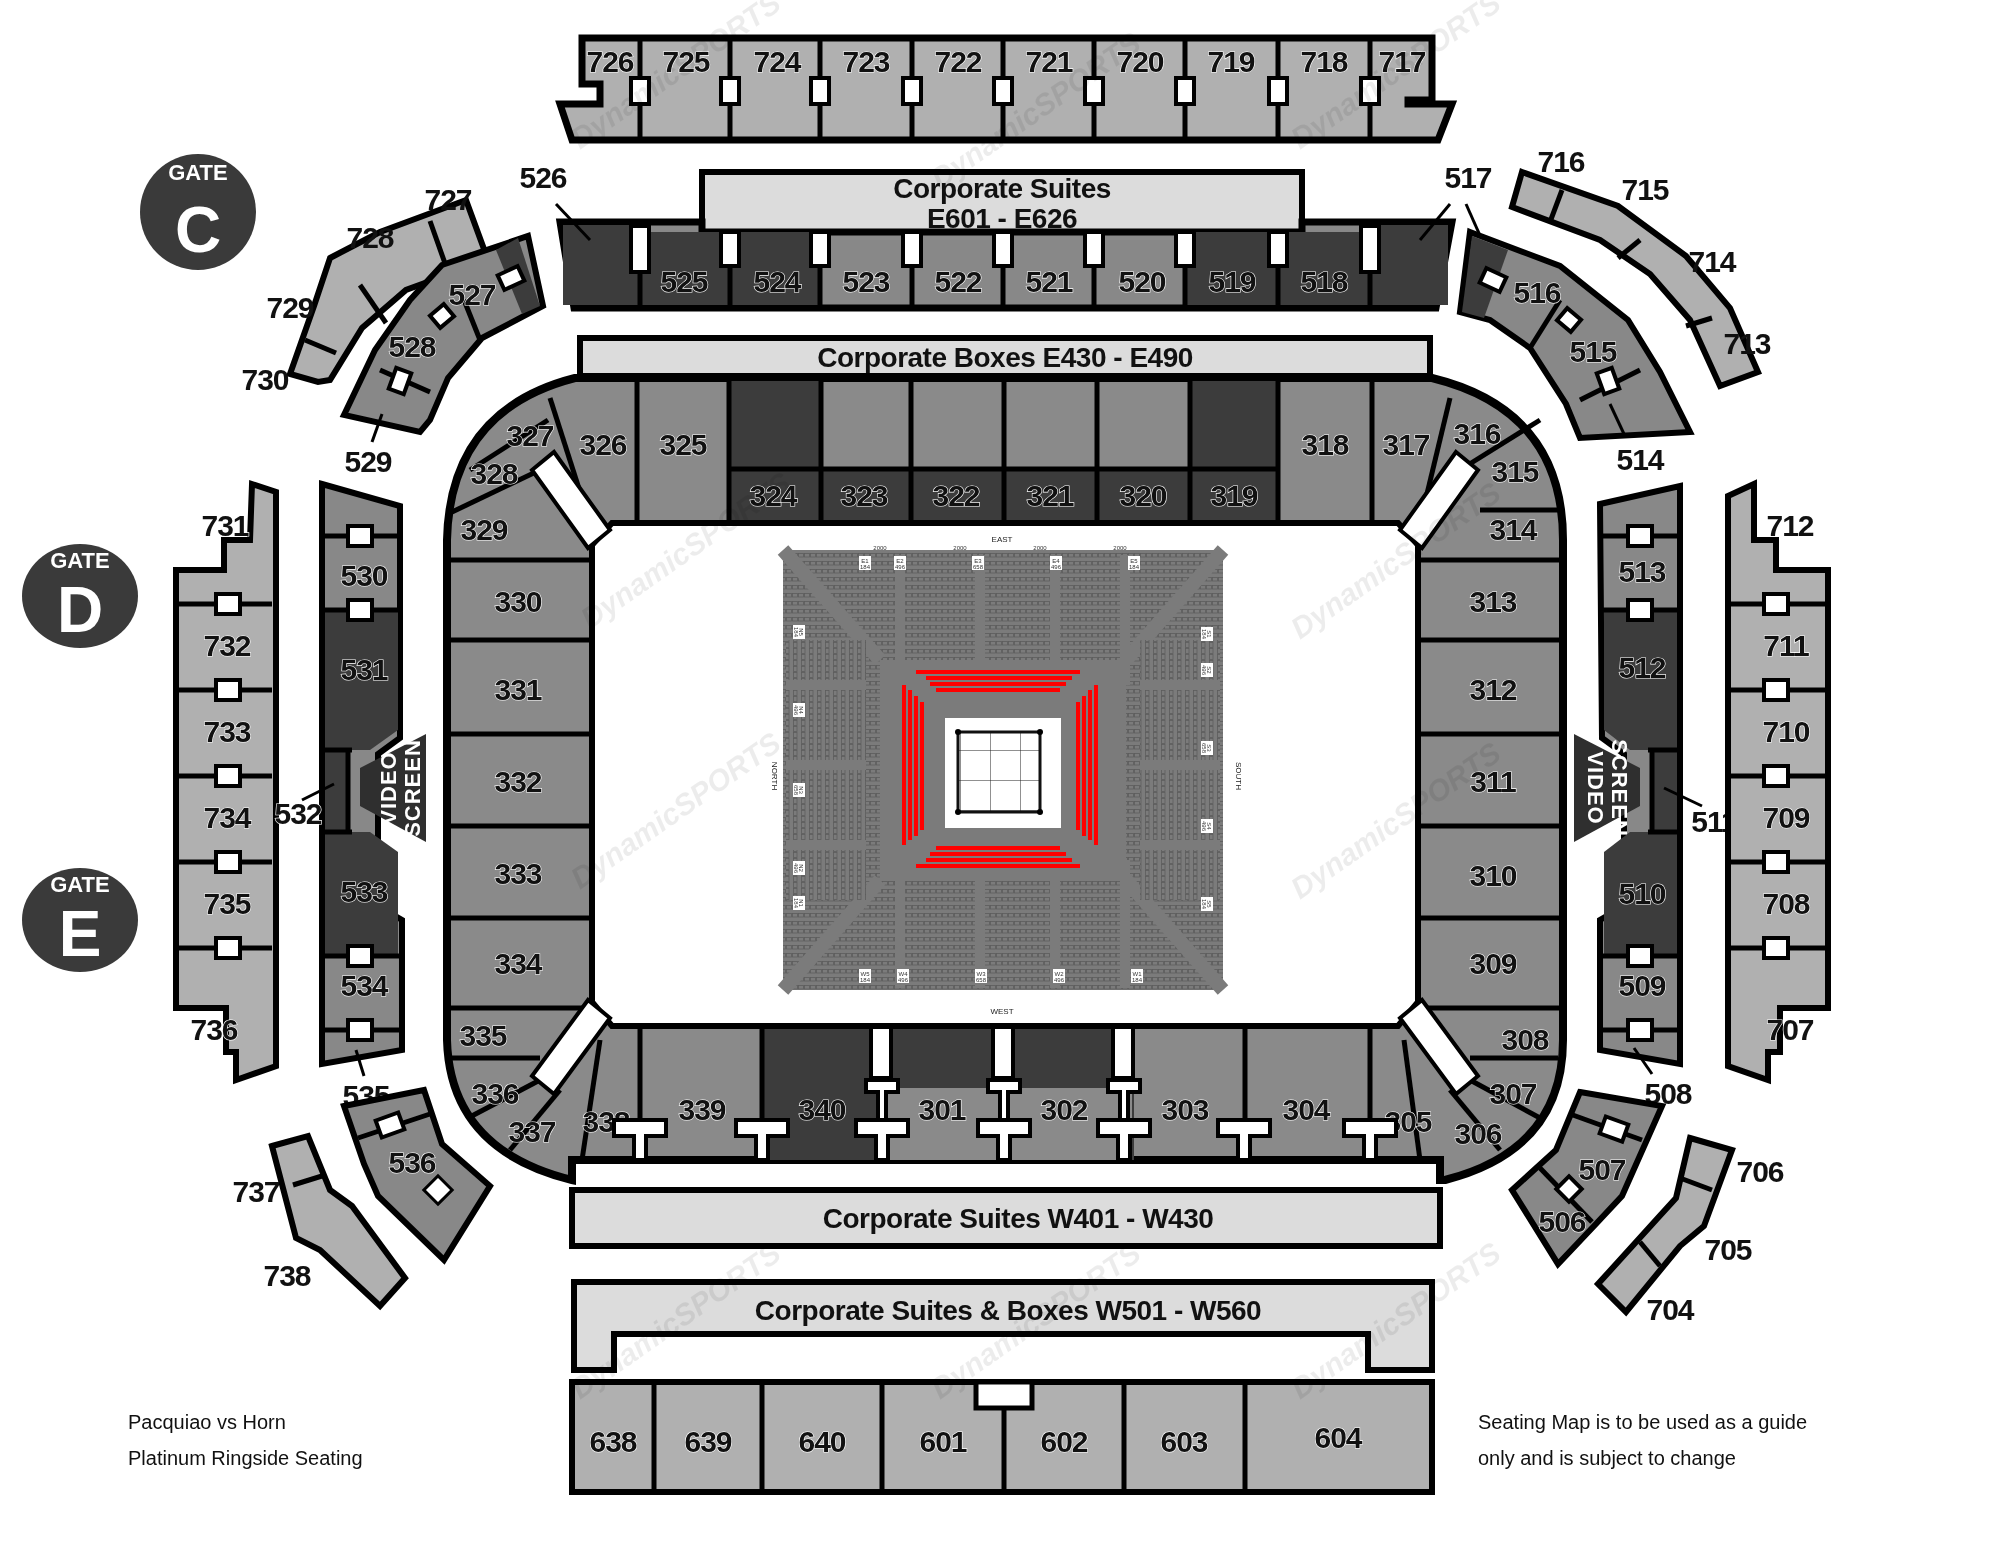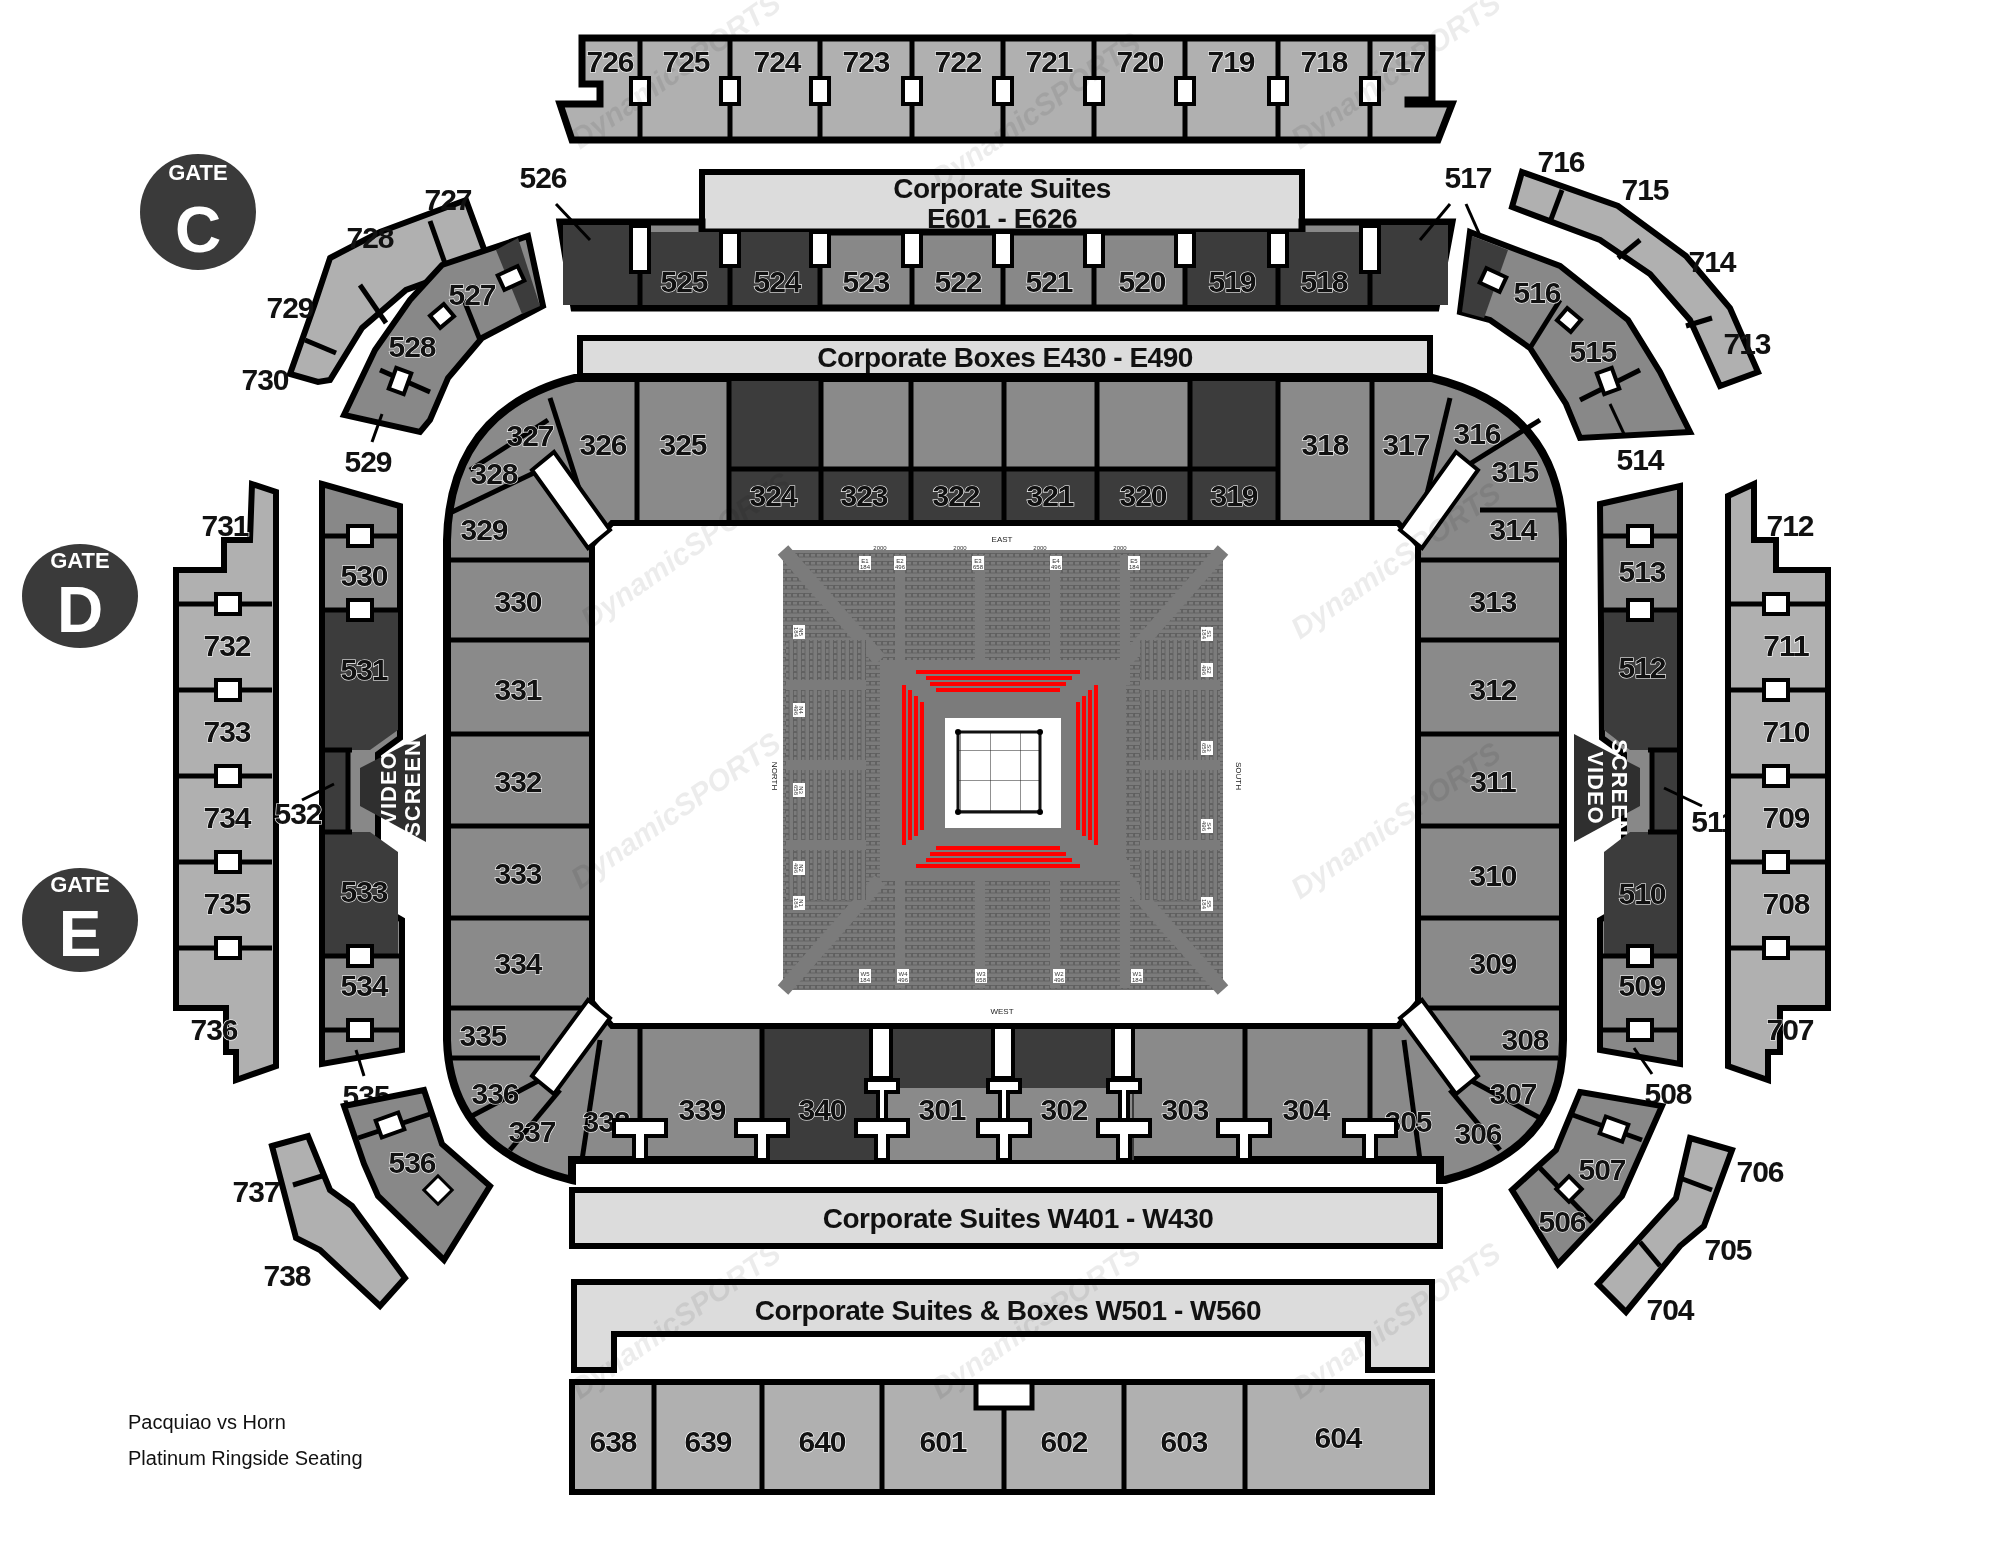--- a/index.html
+++ b/index.html
@@ -711,13 +711,15 @@
     <text class="wm" transform="translate(940 1400) rotate(-35)">DynamicSPORTS</text>
     <text class="wm" transform="translate(1300 1400) rotate(-35)">DynamicSPORTS</text>
   </g>
 </svg>
 
 <div class="foot" style="left:128px; top:1404px;">
   <div>Pacquiao vs Horn</div>
   <div>Platinum Ringside Seating</div>
 </div>
 <div class="foot" style="left:1478px; top:1404px;">
+  <div>Seating Map is to be used as a guide</div>
+  <div>only and is subject to change</div>
 </div>
 
 </body></html>

